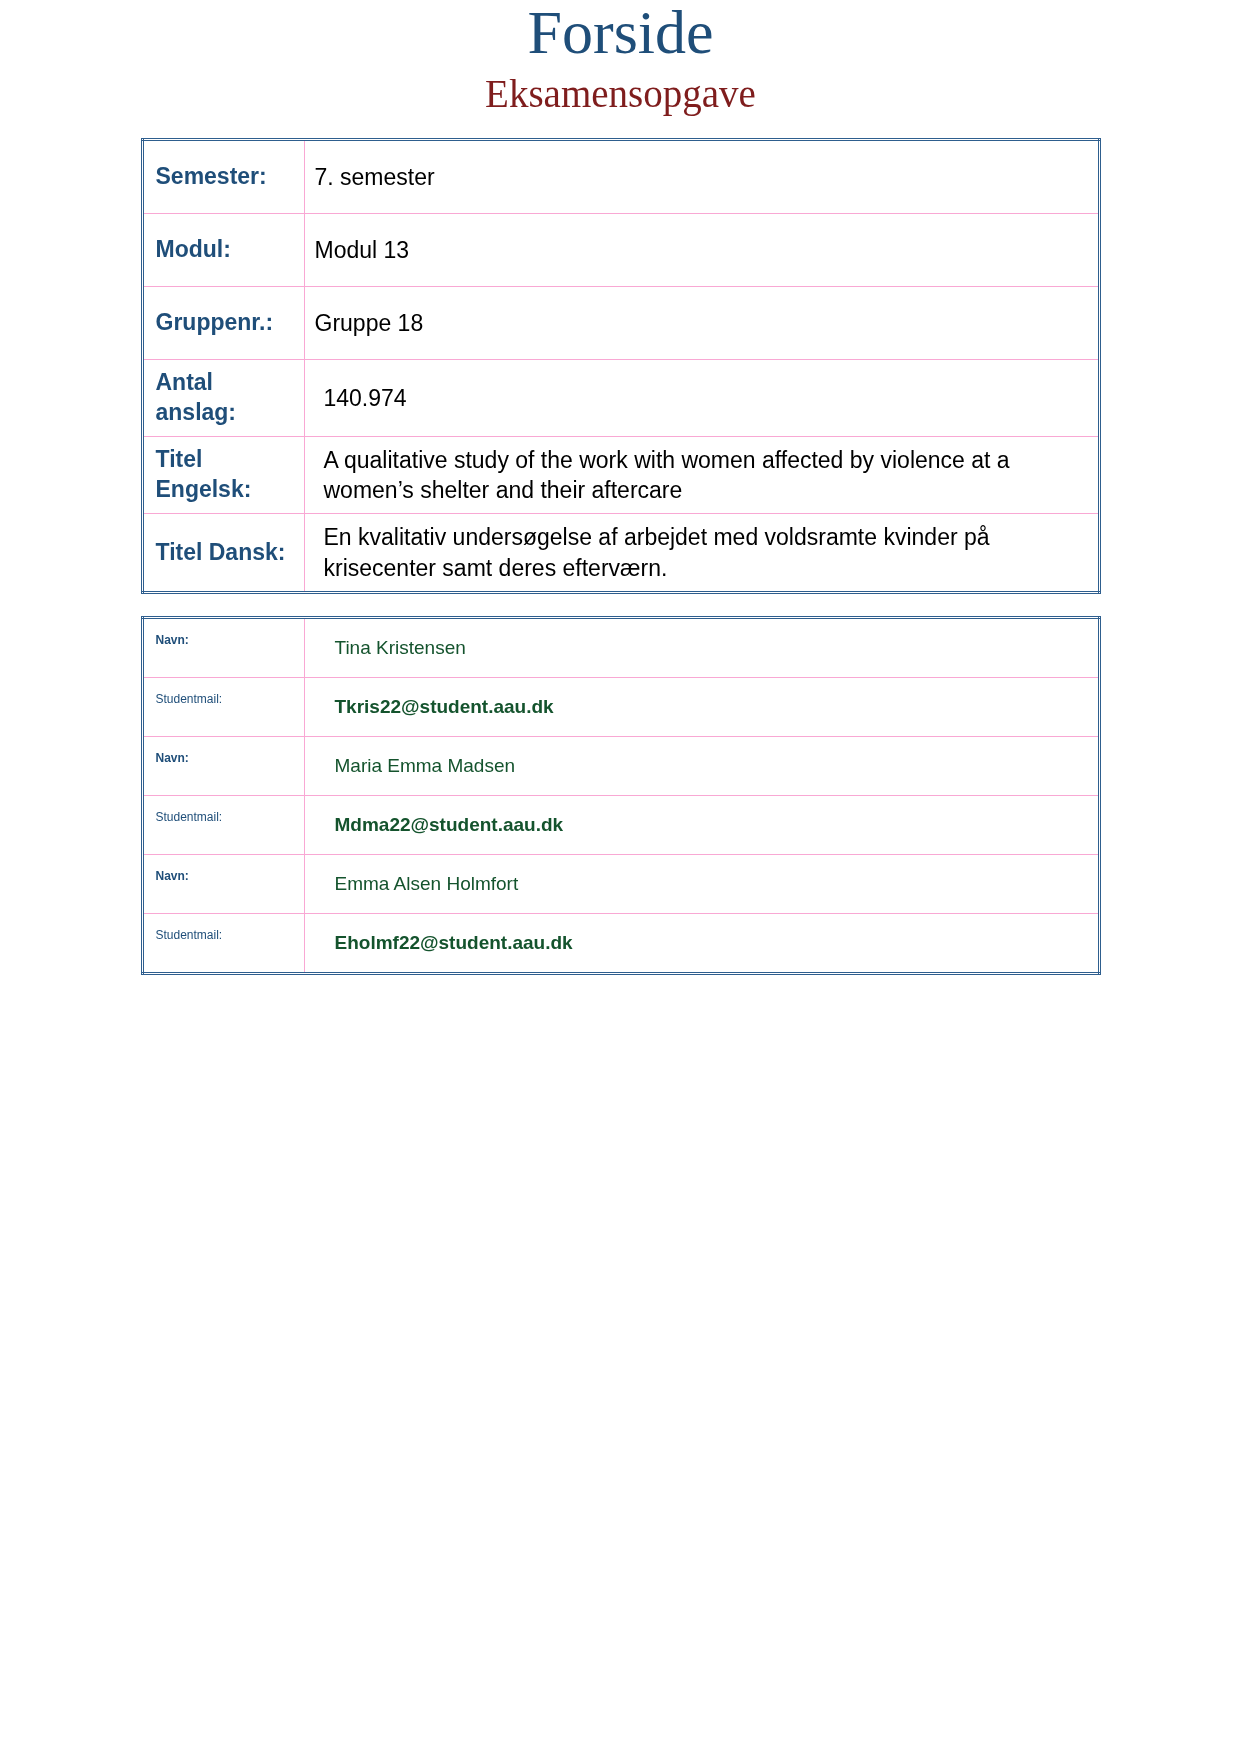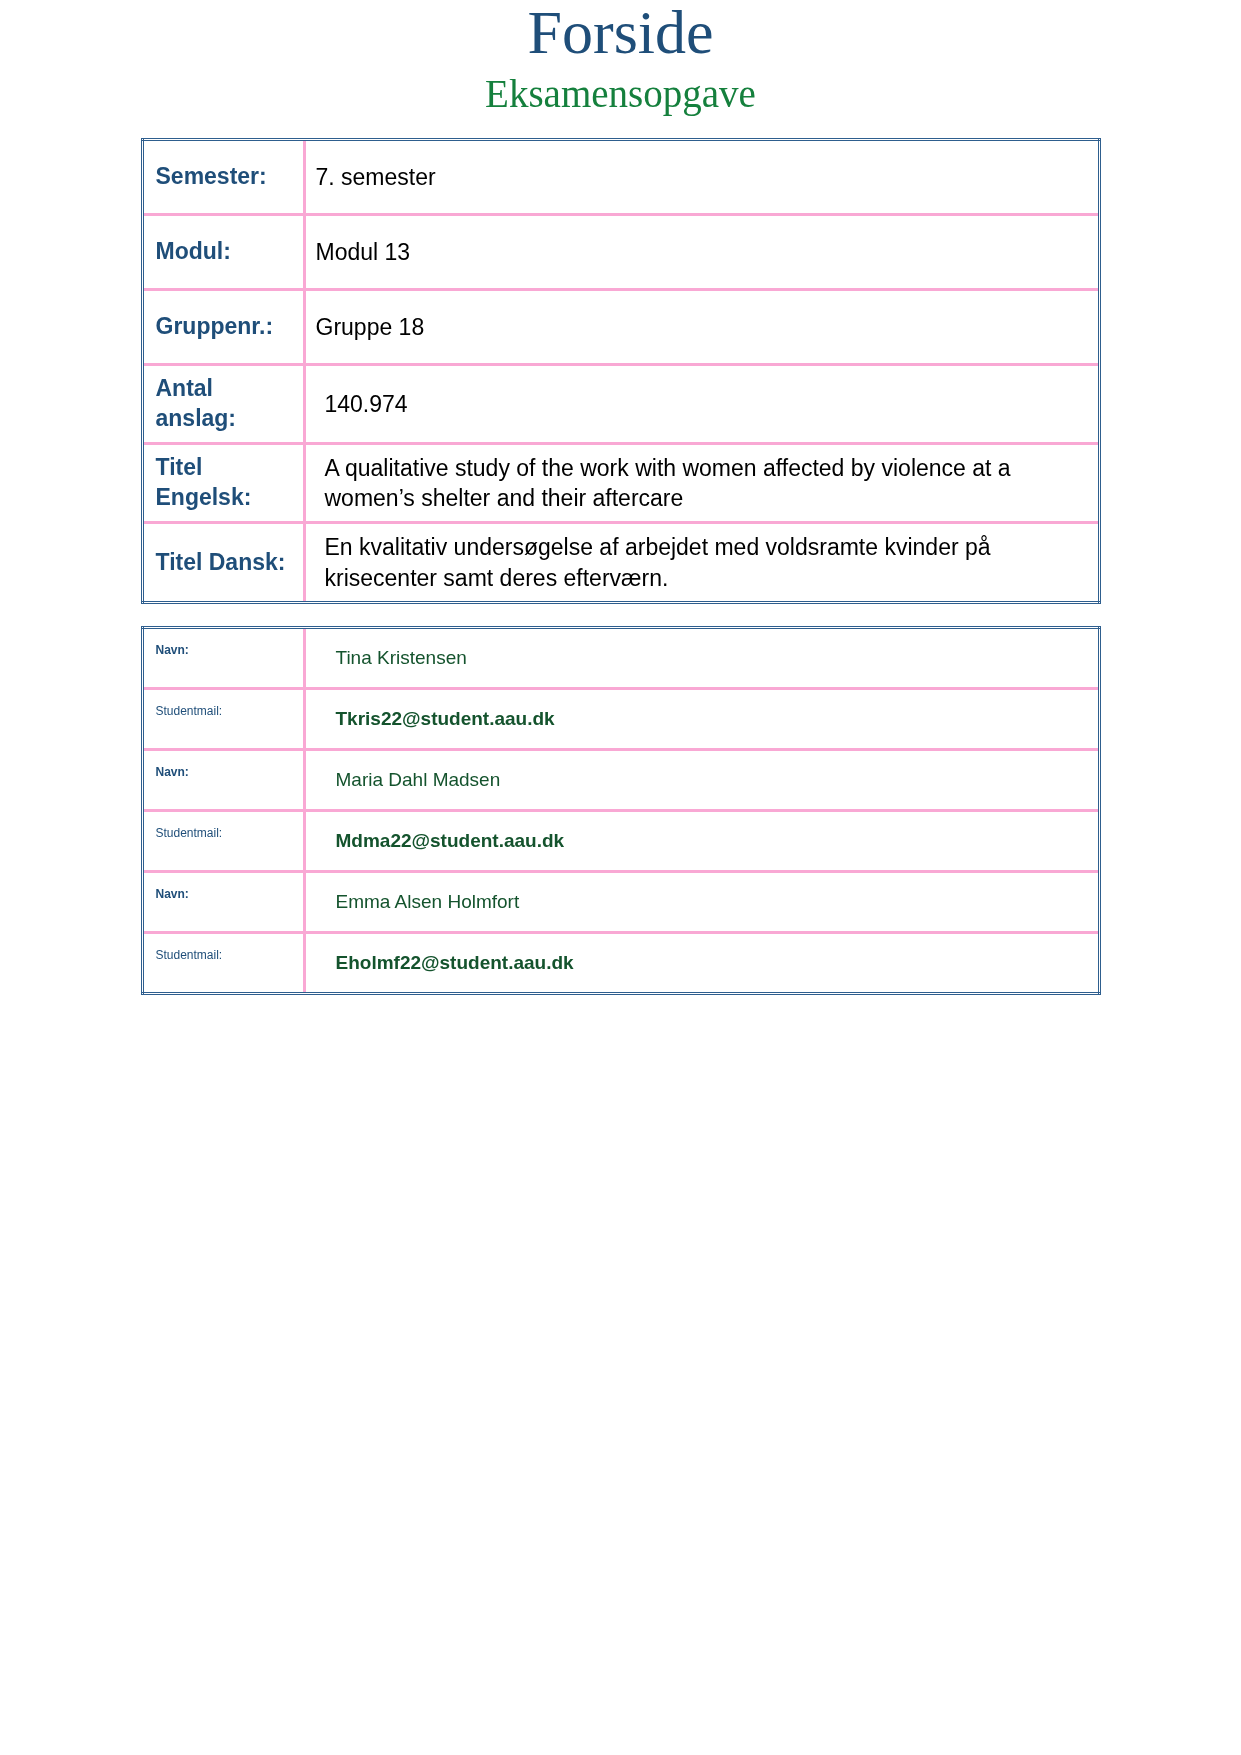--- a/index.html
+++ b/index.html
@@ -34,42 +34,42 @@
     line-height: 1.05;
     color: #1F4E79;
     letter-spacing: 0px;
     margin: 0;
     font-weight: 400;
   }
   .doc-subtitle {
     font-family: "Liberation Serif", serif;
     font-size: 39px;
     line-height: 1.1;
-    color: #15803d;
+    color: #7f1d1d;
     margin: 8px 0 0 0;
     font-weight: 400;
   }
 
   
   .table-wrap {
     margin: 0 auto;
     width: 960px;
   }
 
   table.meta {
     border-collapse: collapse;
     width: 960px;
     table-layout: fixed;
     margin-top: 22px;
   }
   table.meta.outer-double {
     border: 3px double #2E5E8E;
   }
   table.meta td {
-    border: 3px solid #f9a8d4;
+    border: 1px solid #f9a8d4;
     vertical-align: middle;
   }
 
   
   .t1 col.label-col { width: 162px; }
 
   .t1 td.label {
     color: #1F4E79;
     font-weight: bold;
     font-size: 23px;
@@ -168,21 +168,21 @@
         <tr>
           <td class="label">Navn:</td>
           <td class="value">Tina Kristensen</td>
         </tr>
         <tr>
           <td class="label thin">Studentmail:</td>
           <td class="value strong">Tkris22@student.aau.dk</td>
         </tr>
         <tr>
           <td class="label">Navn:</td>
-          <td class="value">Maria Dahl Madsen</td>
+          <td class="value">Maria Emma Madsen</td>
         </tr>
         <tr>
           <td class="label thin">Studentmail:</td>
           <td class="value strong">Mdma22@student.aau.dk</td>
         </tr>
         <tr>
           <td class="label">Navn:</td>
           <td class="value">Emma Alsen Holmfort</td>
         </tr>
         <tr>

